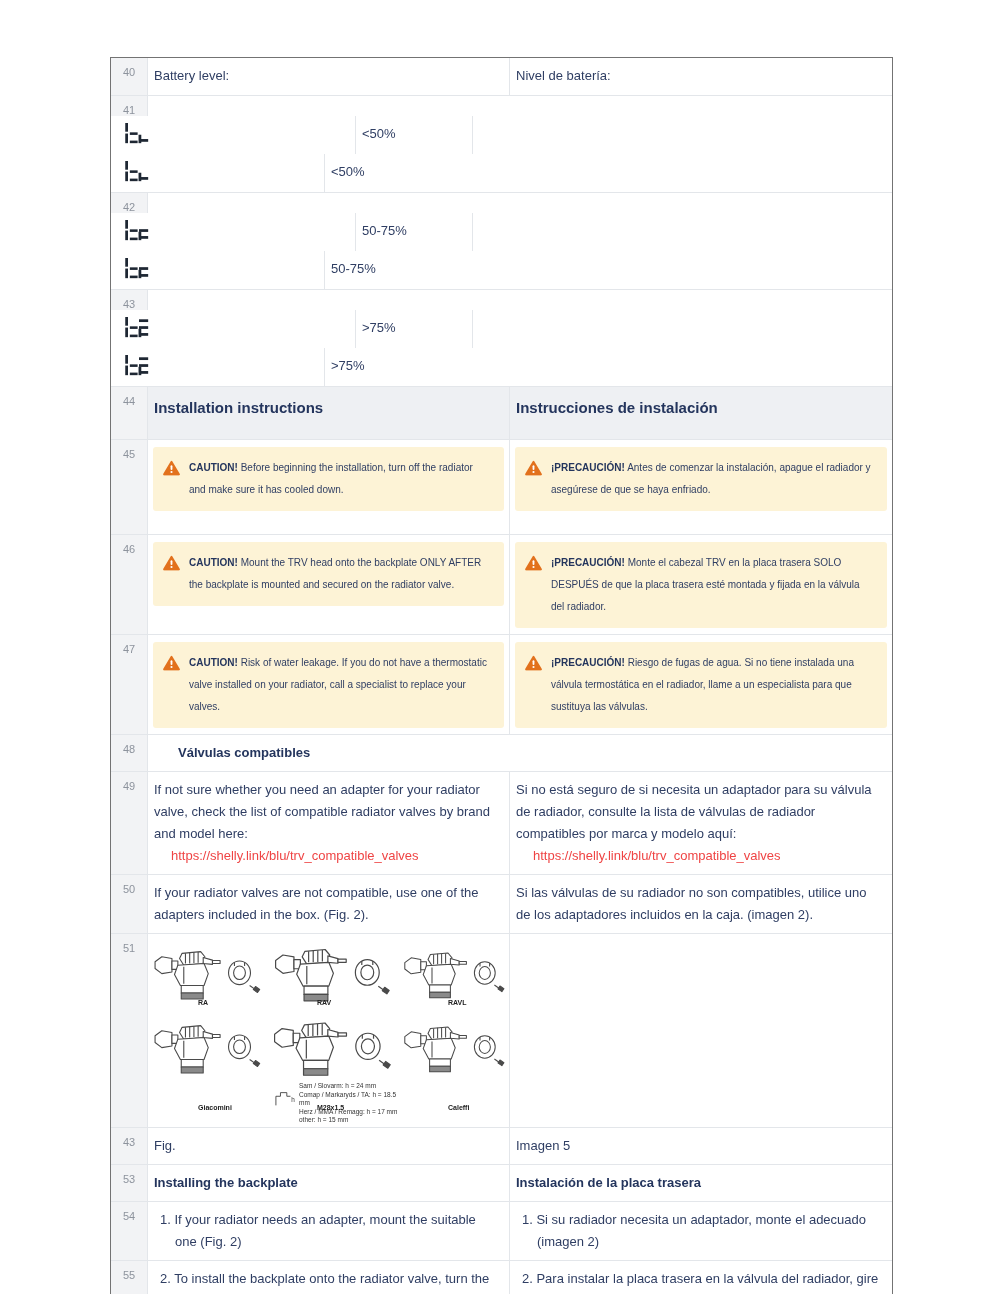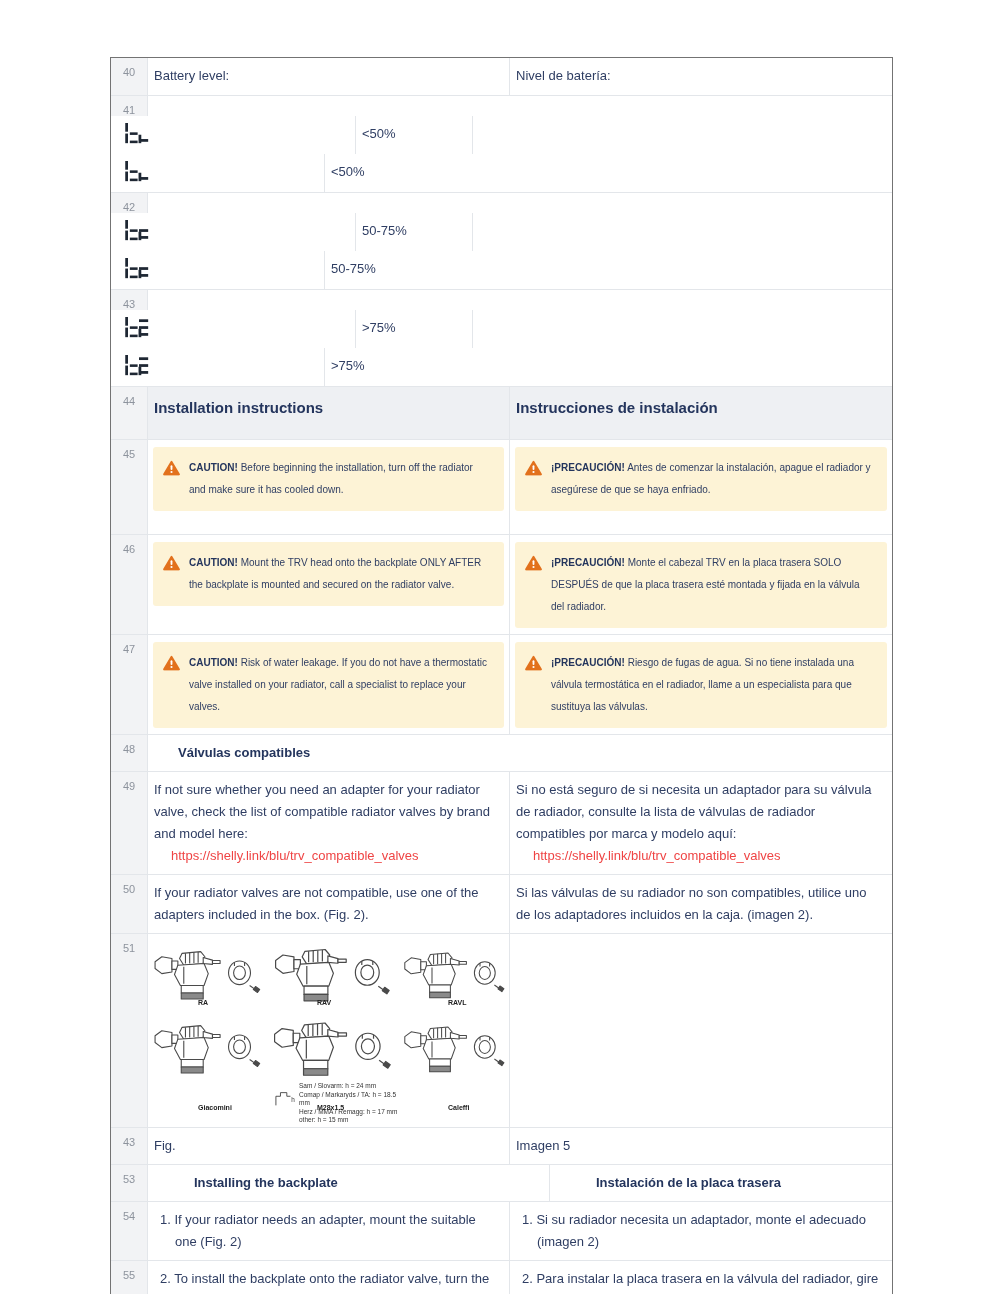--- a/index.html
+++ b/index.html
@@ -24,21 +24,21 @@
   .subcell-icon-en{flex:none;width:245px;border-right:1px solid #e3e6ea;box-sizing:border-box;padding:6px 0 4px 6px;}
   .subcell-label-en{flex:none;width:117px;box-sizing:border-box;}
   .subcell-icon-es{flex:none;width:214px;border-right:1px solid #e3e6ea;box-sizing:border-box;padding:6px 0 4px 6px;}
   .subcell-label-es{flex:none;width:168px;box-sizing:border-box;}
   .split{display:flex;}
   
   .h-r40{min-height:37px;} .h-batt{min-height:36px;flex-direction:column;}
   .h-r44{min-height:41px;} .h-r45{min-height:94px;} .h-r46{min-height:97px;}
   .h-r47{min-height:96px;} .h-r48{min-height:36px;gap:24px;} .h-r49{min-height:102px;}
   .h-r50{min-height:57px;} .h-r51{min-height:191px;} .h-r52{min-height:36px;}
-  .h-r53{min-height:35px;gap:40px;} .h-r54{min-height:58px;} .h-r55{min-height:80px;}
+  .h-r53{min-height:35px;} .h-r54{min-height:58px;} .h-r55{min-height:80px;}
   
   .section-row .col-en,.section-row .col-es{background:#eef0f3;}
   .section-head{font-size:15px;font-weight:bold;color:#24355d;padding:10px 10px 20px 6px;line-height:22px;}
   .bold-head{font-weight:bold;color:#24355d;}
   
   .caution-box{
     margin:7px 5px 6px 5px;background:#fdf3d6;border-radius:3px;
     padding:10px 12px 10px 10px;display:flex;gap:9px;align-items:flex-start;
   }
   .caution-box .warn{flex:none;margin-top:3px;}

